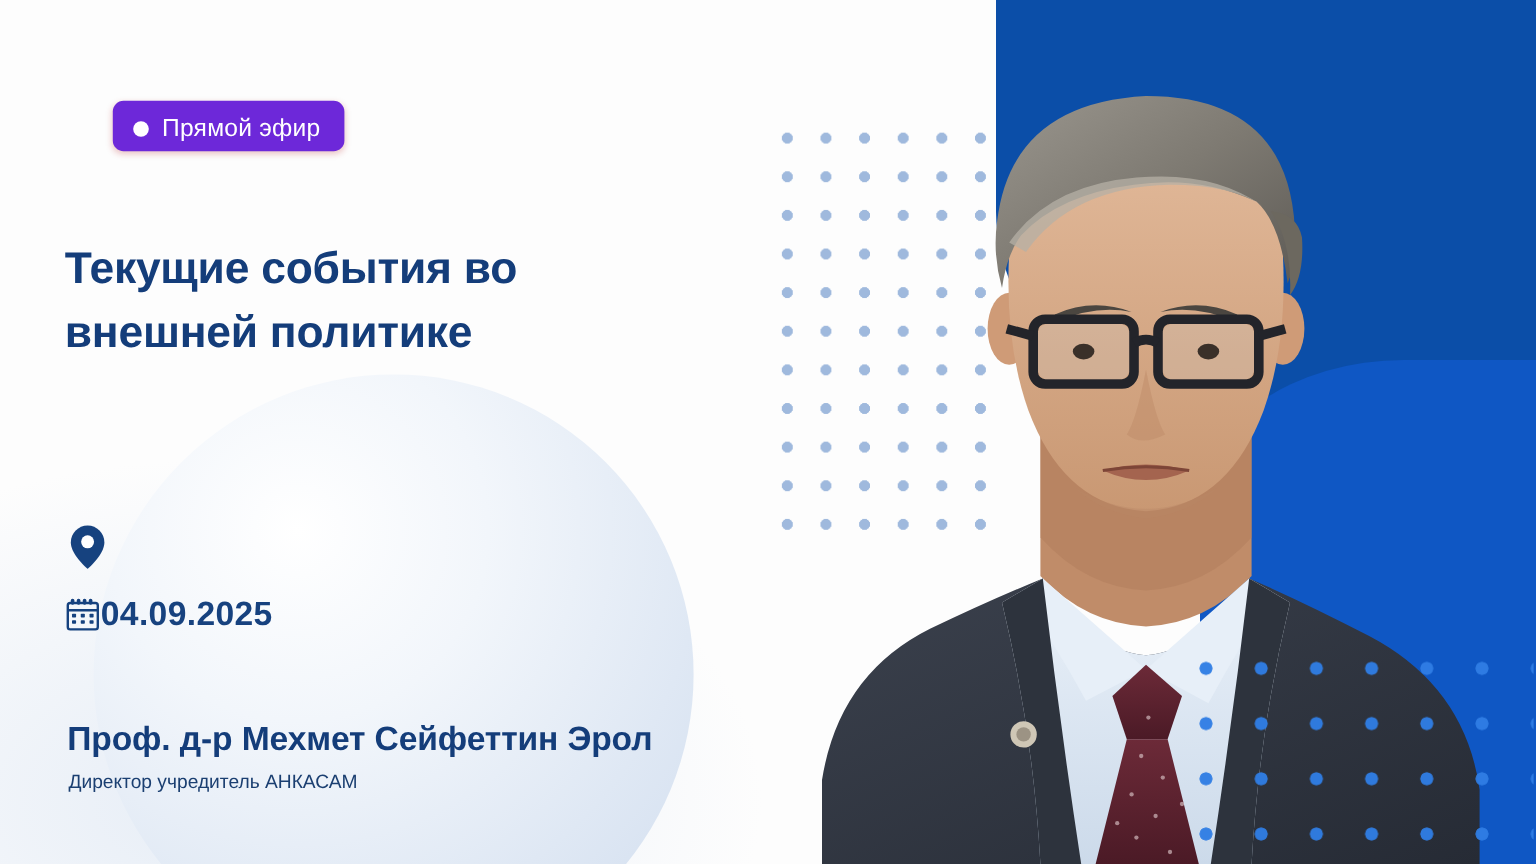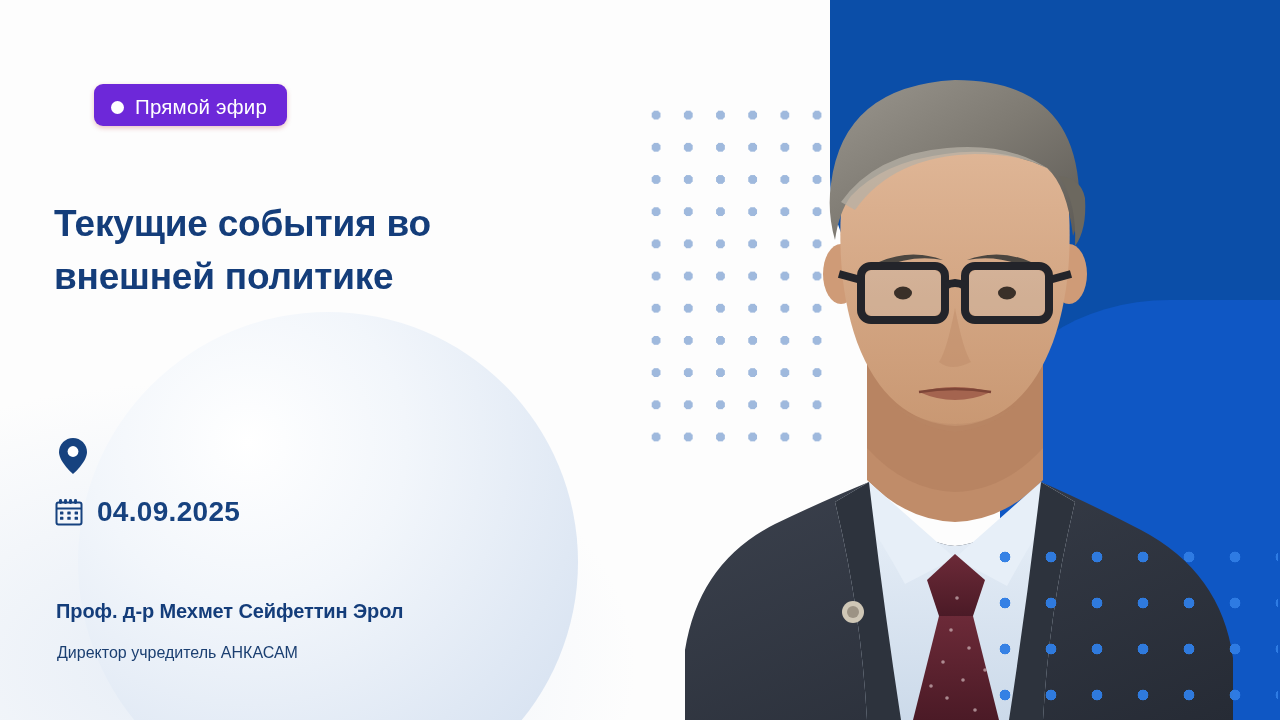--- a/index.html
+++ b/index.html
@@ -138,35 +138,35 @@
   .pin {
     position:absolute; left:58px; top:437px;
     width:30px; height:38px;
   }
   .pin svg { width:100%; height:100%; display:block; }
 
   .meta {
     position:absolute; left:54px; top:492px;
     display:flex; flex-direction:column; gap:10px;
   }
-  .meta-row { display:flex; align-items:center; gap:13px; height:40px;text-align:center; }
+  .meta-row { display:flex; align-items:center; height:40px;text-align:center; }
   .meta-ico { width:30px; height:30px; flex:0 0 auto; }
   .meta-ico svg { width:100%; height:100%; display:block; }
   .meta-val {
     color:#17427f;
     font-size:28px;
     font-weight:bold;
     letter-spacing:.3px;
     white-space:nowrap;
   }
 
   .speaker-name {
     position:absolute; left:56px; top:600px;
     color:#143d7a;
-    font-size:20px;
+    font-size:28px;
     font-weight:bold;
     white-space:nowrap;
     letter-spacing:-.1px;
   }
   .speaker-title {
     position:absolute; left:57px; top:644px;
     color:#1b3f71;
     font-size:16px;
     font-weight:400;
     white-space:nowrap;

